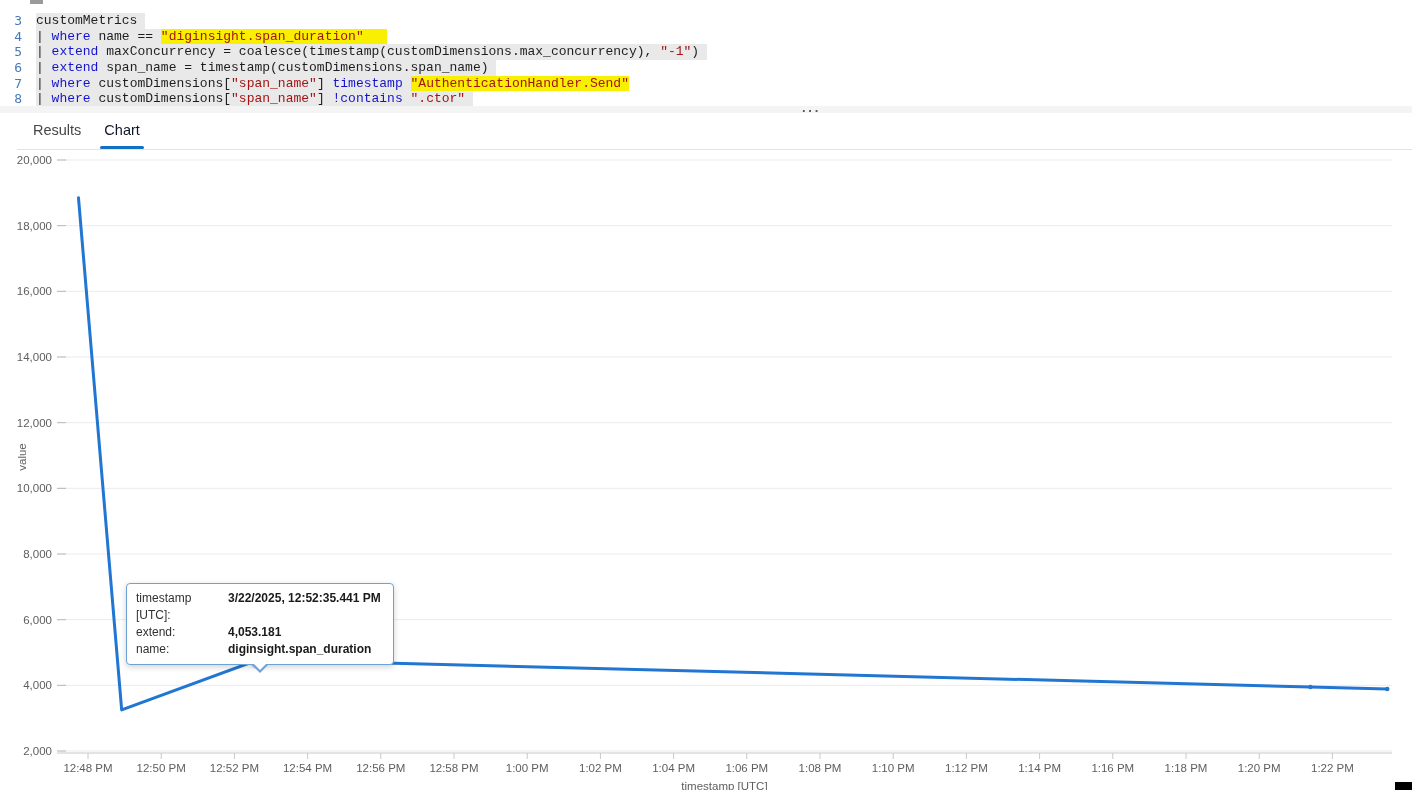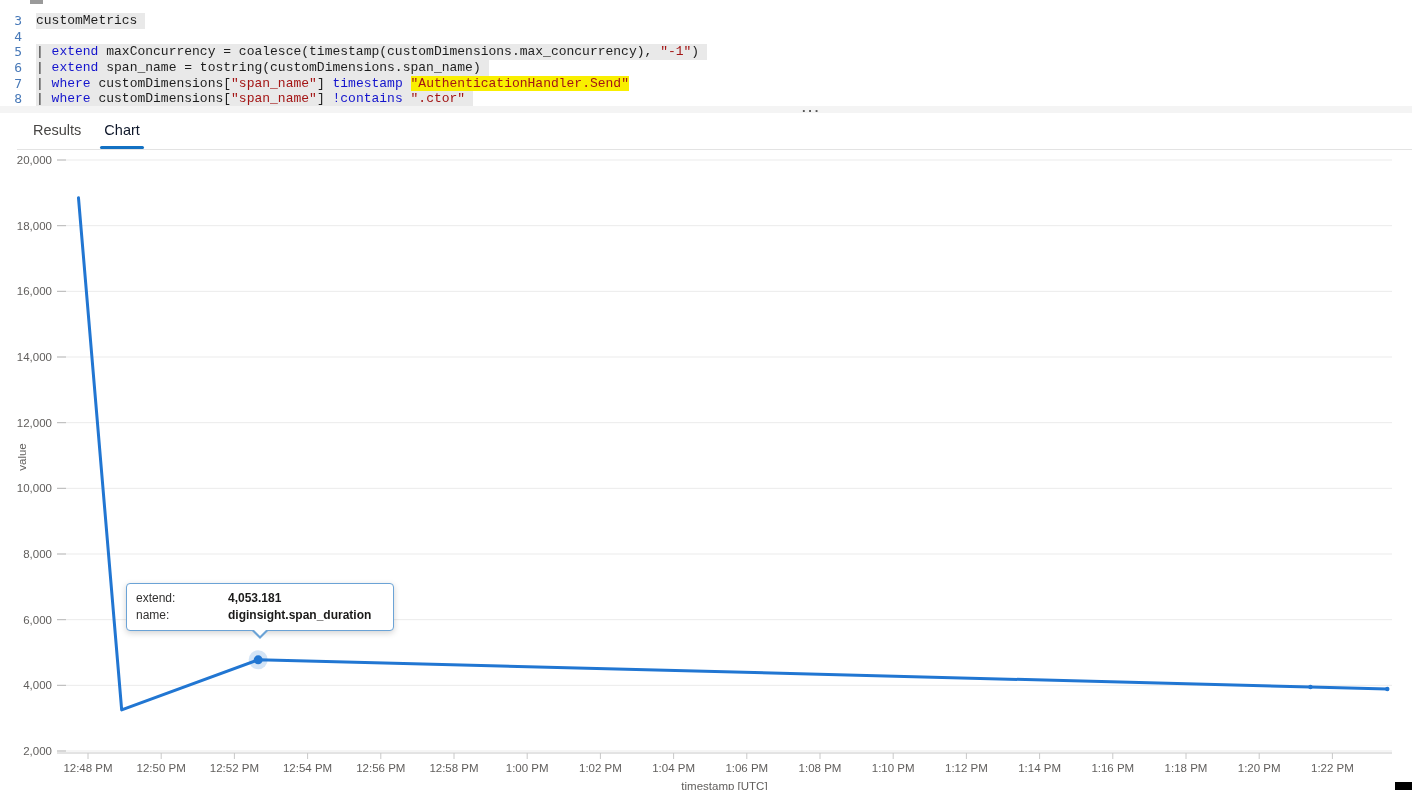--- a/index.html
+++ b/index.html
@@ -60,28 +60,29 @@
 
 <div class="editor">
   <div class="line2-fragment"></div>
   <div id="query-lines">
       <div class="qline">
         <span class="qnum">3</span>
         <span class="qcode"><span class="pl">customMetrics </span></span>
       </div>
       <div class="qline">
         <span class="qnum">4</span>
+        <span class="qcode"><span class="pl">| </span><span class="kw">where</span><span class="pl"> name == </span><span class="str hl">"diginsight.span_duration"</span><span class="pl hl">   </span></span>
       </div>
       <div class="qline">
         <span class="qnum">5</span>
         <span class="qcode"><span class="pl">| </span><span class="kw">extend</span><span class="pl"> maxConcurrency = coalesce(timestamp(customDimensions.max_concurrency), </span><span class="str">"-1"</span><span class="pl">) </span></span>
       </div>
       <div class="qline">
         <span class="qnum">6</span>
-        <span class="qcode"><span class="pl">| </span><span class="kw">extend</span><span class="pl"> span_name = tostring(customDimensions.span_name) </span></span>
+        <span class="qcode"><span class="pl">| </span><span class="kw">extend</span><span class="pl"> span_name = timestamp(customDimensions.span_name) </span></span>
       </div>
       <div class="qline">
         <span class="qnum">7</span>
         <span class="qcode"><span class="pl">| </span><span class="kw">where</span><span class="pl"> customDimensions[</span><span class="str">"span_name"</span><span class="pl">] </span><span class="kw">timestamp</span><span class="pl"> </span><span class="str hl">"AuthenticationHandler.Send"</span></span>
       </div>
       <div class="qline">
         <span class="qnum">8</span>
         <span class="qcode"><span class="pl">| </span><span class="kw">where</span><span class="pl"> customDimensions[</span><span class="str">"span_name"</span><span class="pl">] </span><span class="kw">!contains</span><span class="pl"> </span><span class="str">".ctor"</span><span class="pl"> </span></span>
       </div>
     </div>
@@ -175,20 +176,24 @@
       <circle cx="1310.44" cy="536.975" r="2.2" fill="#2176d2"></circle>
       <circle cx="1387.3" cy="538.945" r="2.2" fill="#2176d2"></circle>
       <circle cx="258.19000000000005" cy="509.80883133333333" r="9.5" fill="#2176d2" opacity="0.2"></circle>
       <circle cx="258.19000000000005" cy="509.80883133333333" r="4.5" fill="#2176d2"></circle>
     </svg>
   <div class="xlabel">timestamp [UTC]</div>
 
   
   <div class="tooltip" style="top:433px">
     <div class="trow">
+      <span class="tlabel">timestamp [UTC]:</span>
+      <span class="tvalue">3/22/2025, 12:52:35.441 PM</span>
+    </div>
+    <div class="trow">
       <span class="tlabel">extend:</span>
       <span class="tvalue">4,053.181</span>
     </div>
     <div class="trow">
       <span class="tlabel">name:</span>
       <span class="tvalue">diginsight.span_duration</span>
     </div>
   </div>
 </div>
 

